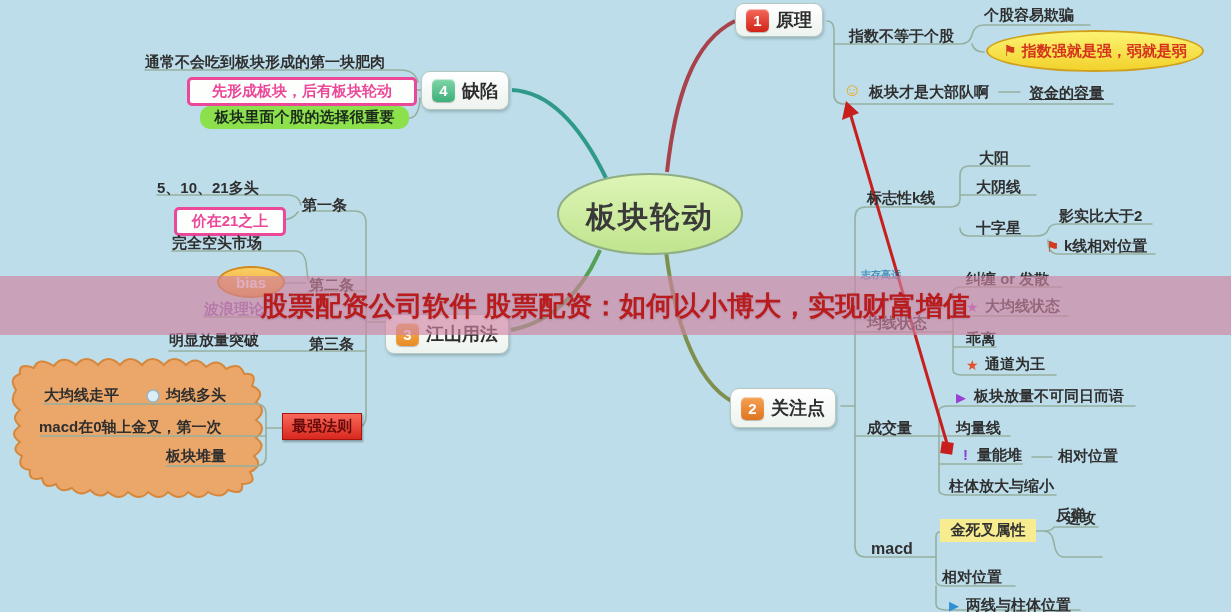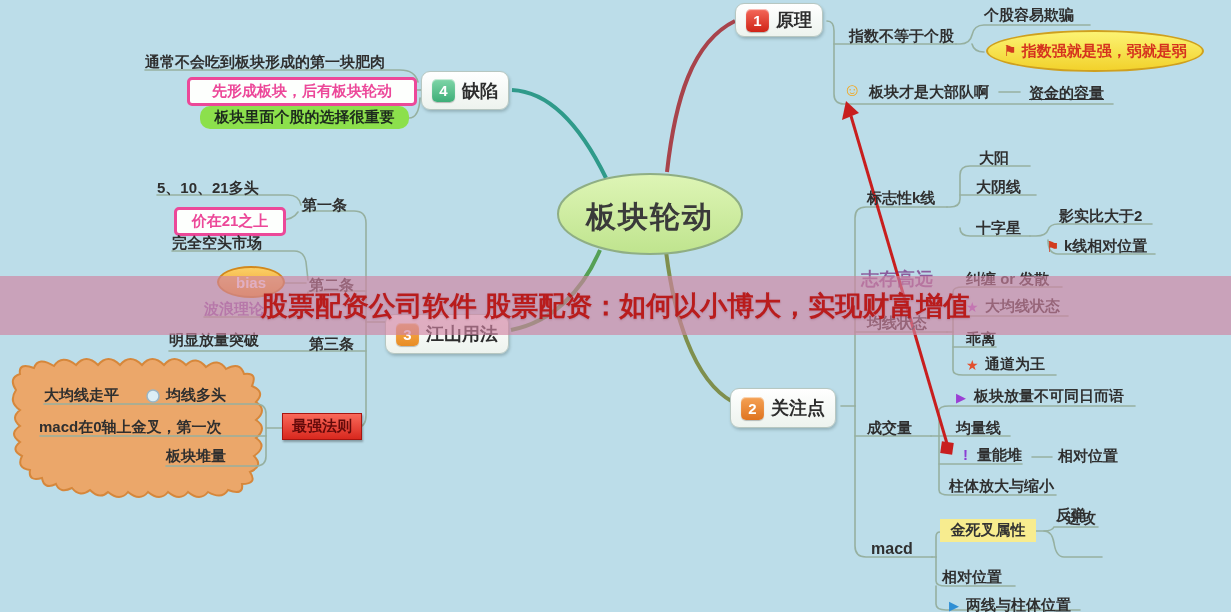--- a/index.html
+++ b/index.html
@@ -3,21 +3,21 @@
 <meta charset="utf-8">
 <style>
   html,body{margin:0;padding:0;}
   body{width:1231px;height:612px;overflow:hidden;position:relative;
        font-family:"Liberation Sans","DejaVu Sans",sans-serif;background:#bcdde9;}
   #stage{position:absolute;inset:0;width:1231px;height:612px;}
   svg.wires{position:absolute;left:0;top:0;z-index:1;}
   .lbl{position:absolute;font-weight:bold;font-size:15px;color:#2f2f2f;
        white-space:nowrap;z-index:3;line-height:1.15;}
   .purple-text{color:#8a64b8;}
-  .watermark{color:#701a75;opacity:.65;font-size:18px;}
+  .watermark{color:#0369a1;opacity:.65;font-size:10px;}
   .root-label{position:absolute;z-index:3;font-weight:bold;font-size:30px;color:#3a3a3a;
        text-align:center;letter-spacing:2px;}
   .node{position:absolute;display:flex;align-items:center;gap:7px;z-index:3;
        background:linear-gradient(#ffffff,#edf3ee);border:1px solid #b7c7c1;border-radius:9px;
        padding:0 10px;box-shadow:1px 2px 3px rgba(40,60,60,.25);}
   .node .node-text{font-weight:bold;font-size:18px;color:#2d2d2d;}
   .badge{width:23px;height:23px;border-radius:5px;color:#fff;font-weight:bold;font-size:15px;
        display:flex;align-items:center;justify-content:center;
        box-shadow:inset 0 1px 1px rgba(255,255,255,.6),0 1px 1px rgba(0,0,0,.25);}
   .badge1{background:linear-gradient(#f4685a,#cf2417);}

